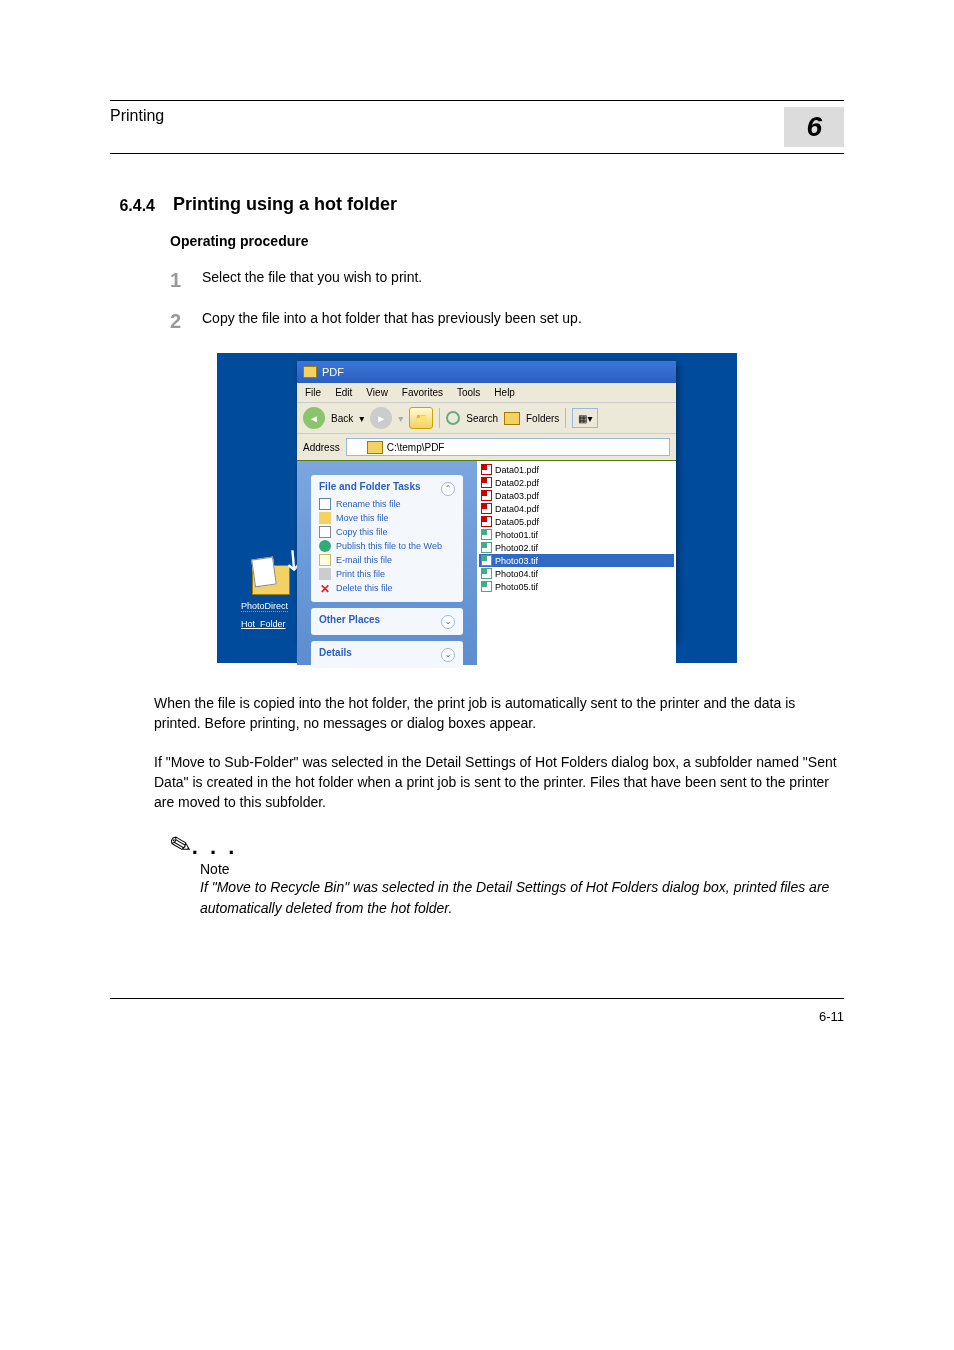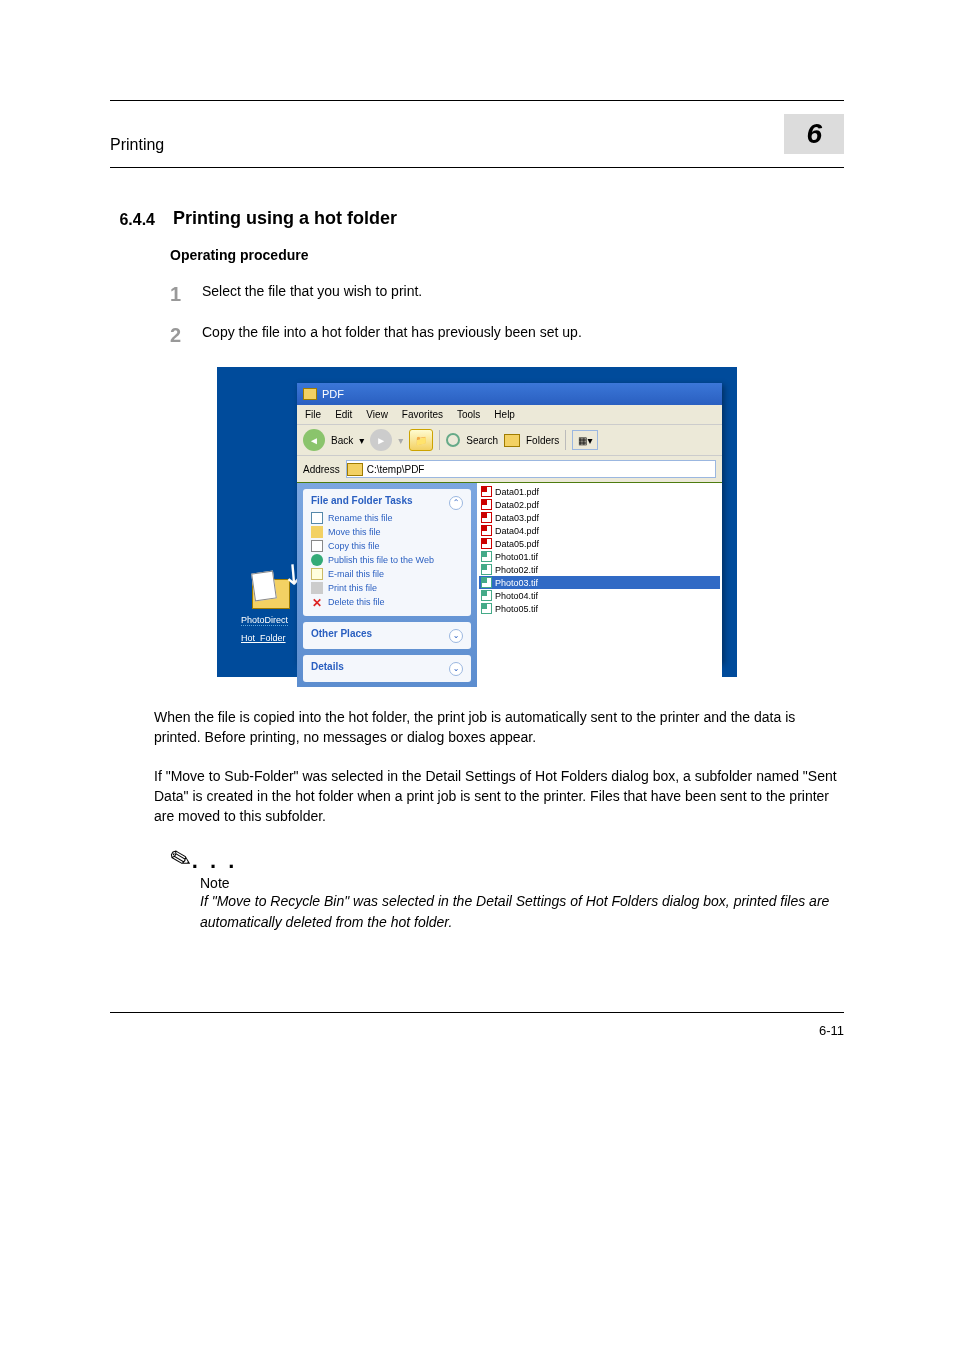--- a/index.html
+++ b/index.html
@@ -1,45 +1,45 @@
 <!DOCTYPE html>
 <html><head>
   <meta charset="utf-8">
   <style>
     *{margin:0;padding:0;box-sizing:border-box}
     body{font-family:Arial,Helvetica,sans-serif;background:#fff;width:954px;color:#000}
     .page{padding:100px 110px 60px 110px}
-    .hdr{display:flex;justify-content:space-between;align-items:flex-end;border-top:1px solid #000;border-bottom:1px solid #000;padding:13px 0;margin-bottom:40px}
+    .hdr{display:flex;justify-content:space-between;align-items:flex-start;border-top:1px solid #000;border-bottom:1px solid #000;padding:6px 0;margin-bottom:40px}
     .hdr .chbox{background:#dcdcdc;padding:4px 22px}
     .chnum{font-size:28px;font-weight:bold;font-style:italic}
     .row{display:flex;gap:18px;align-items:flex-end;margin-bottom:18px}
     .sn{width:45px;text-align:right;font-weight:bold;font-size:16px}
     .ht{font-weight:bold;font-size:18px}
     .sub{margin-left:60px;font-weight:bold;font-size:14px;margin-bottom:20px}
     .step{display:flex;gap:18px;margin-left:60px;margin-bottom:18px}
     .snum{color:#999;font-size:20px;font-weight:bold;width:14px}
     .stxt{font-size:14px}
     .imgwrap{margin:20px auto 30px;width:520px;display:block}
     .desk{background:#004b9b;width:520px;height:310px;position:relative;padding:5px}
-    .explorer{position:absolute;left:80px;top:16px;width:425px;height:280px;background:#ece9d8;box-shadow:2px 2px 6px rgba(0,0,0,.4)}
+    .explorer{position:absolute;left:80px;top:8px;width:379px;height:280px;background:#ece9d8;box-shadow:2px 2px 6px rgba(0,0,0,.4)}
     .titlebar{background:linear-gradient(#3b77d8,#2a5fc0);height:22px;display:flex;align-items:center;padding:0 6px;color:#fff;font-size:11px;gap:5px}
     .ticon{width:14px;height:12px;background:#f3d163;border:1px solid #a07c00}
     .menubar{display:flex;gap:14px;padding:4px 8px;font-size:10px;background:#ece9d8}
     .toolbar{display:flex;align-items:center;gap:6px;padding:4px 6px;border-top:1px solid #ccc;border-bottom:1px solid #ccc;font-size:10px}
     .tbtn{width:22px;height:22px;border-radius:50%;background:#8ac46c;display:flex;align-items:center;justify-content:center;color:#fff}
     .tbtn.gray{background:#ccc}
     .upb{width:24px;height:22px;background:linear-gradient(#fffbcf,#f3d163);border:1px solid #cca300;border-radius:3px;display:flex;align-items:center;justify-content:center}
     .sep{width:1px;height:20px;background:#bbb}
     .sicon{width:14px;height:14px;border:2px solid #6a8;border-radius:50%}
     .ficon{width:16px;height:13px;background:#f3d163;border:1px solid #a07c00}
     .vbtn{width:26px;height:20px;border:1px solid #9bb7e0;display:flex;align-items:center;justify-content:center}
     .addrbar{display:flex;align-items:center;gap:6px;padding:4px 6px;font-size:10px;border-bottom:1px solid #4d7c0f}
-    .addrin{flex:1;background:#fff;border:1px solid #9bb7e0;height:18px;padding:0 0;display:flex;align-items:center}
+    .addrin{flex:1;background:#fff;border:1px solid #9bb7e0;height:18px;padding:0 20px;display:flex;align-items:center}
     .body2{display:flex;height:204px}
-    .sidebar{width:180px;background:linear-gradient(#7ba6e0,#5c8dcf);padding:6px;display:flex;flex-direction:column;gap:6px}
+    .sidebar{width:180px;background:linear-gradient(#7ba6e0,#5c8dcf);padding:14px;display:flex;flex-direction:column;gap:6px}
     .panel{background:#f4f7fc;border-radius:3px;padding:6px 8px;font-size:9px}
     .panel h4{color:#2a5fc0;font-size:10px;font-weight:bold;margin-bottom:4px}
     .panel .phead{display:flex;justify-content:space-between;align-items:center}
     .rbtn{width:14px;height:14px;border:1px solid #9bb7e0;border-radius:50%;background:#fff;display:flex;align-items:center;justify-content:center;font-size:8px;color:#2a5fc0}
     .task{display:flex;align-items:center;gap:5px;color:#2a5fc0;margin:2px 0}
     .tki{width:12px;height:12px;flex-shrink:0}
     .flist{flex:1;background:#fff;padding:2px}
     .fitem{display:flex;align-items:center;gap:3px;font-size:9px;padding:1px 2px}
     .fitem.sel{background:#316ac5;color:#fff}
     .pdf{width:11px;height:11px;background:#fff;border:1px solid #c00;position:relative}

